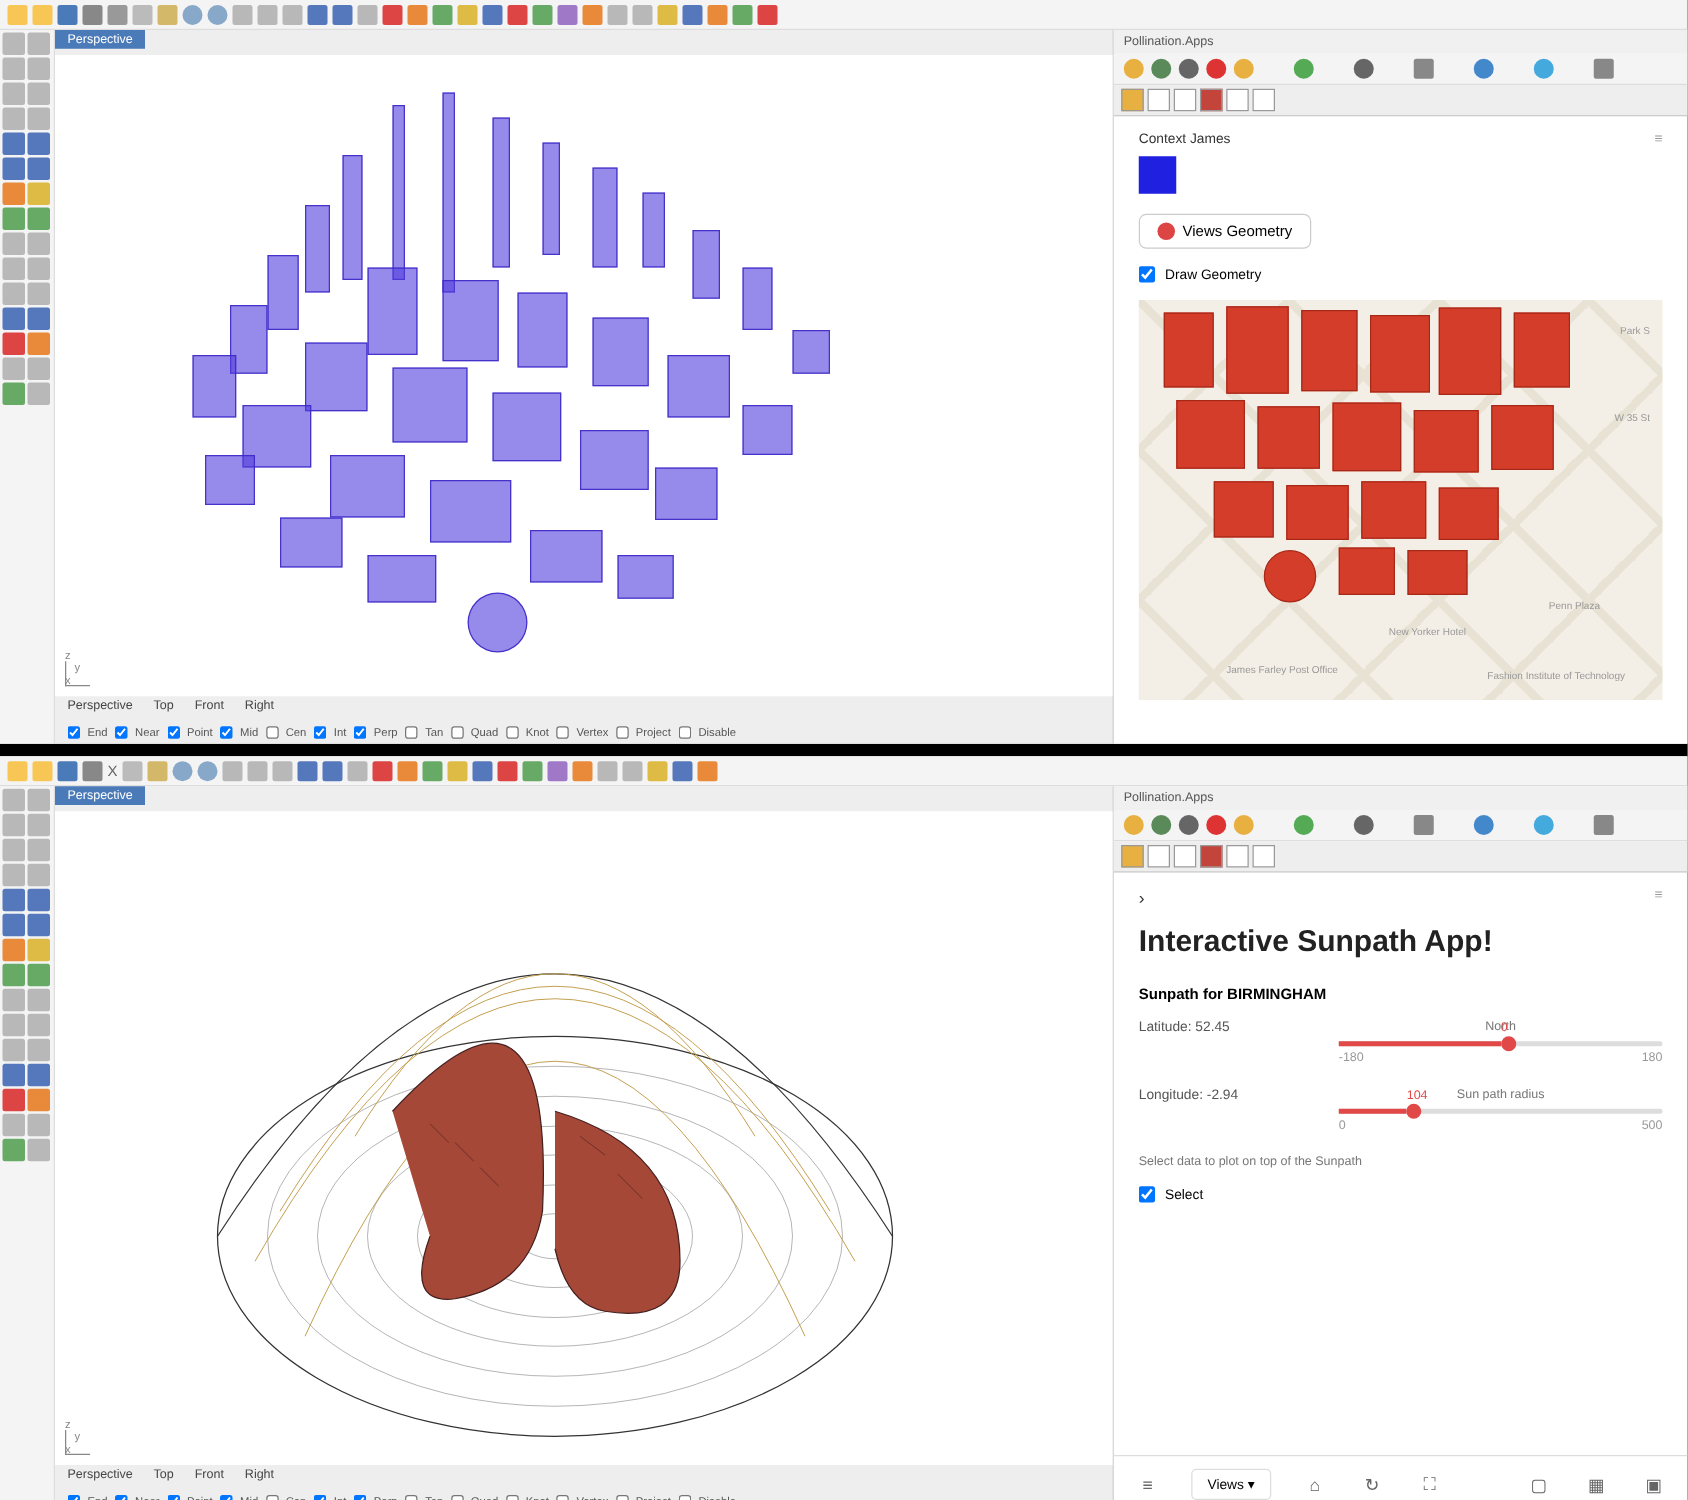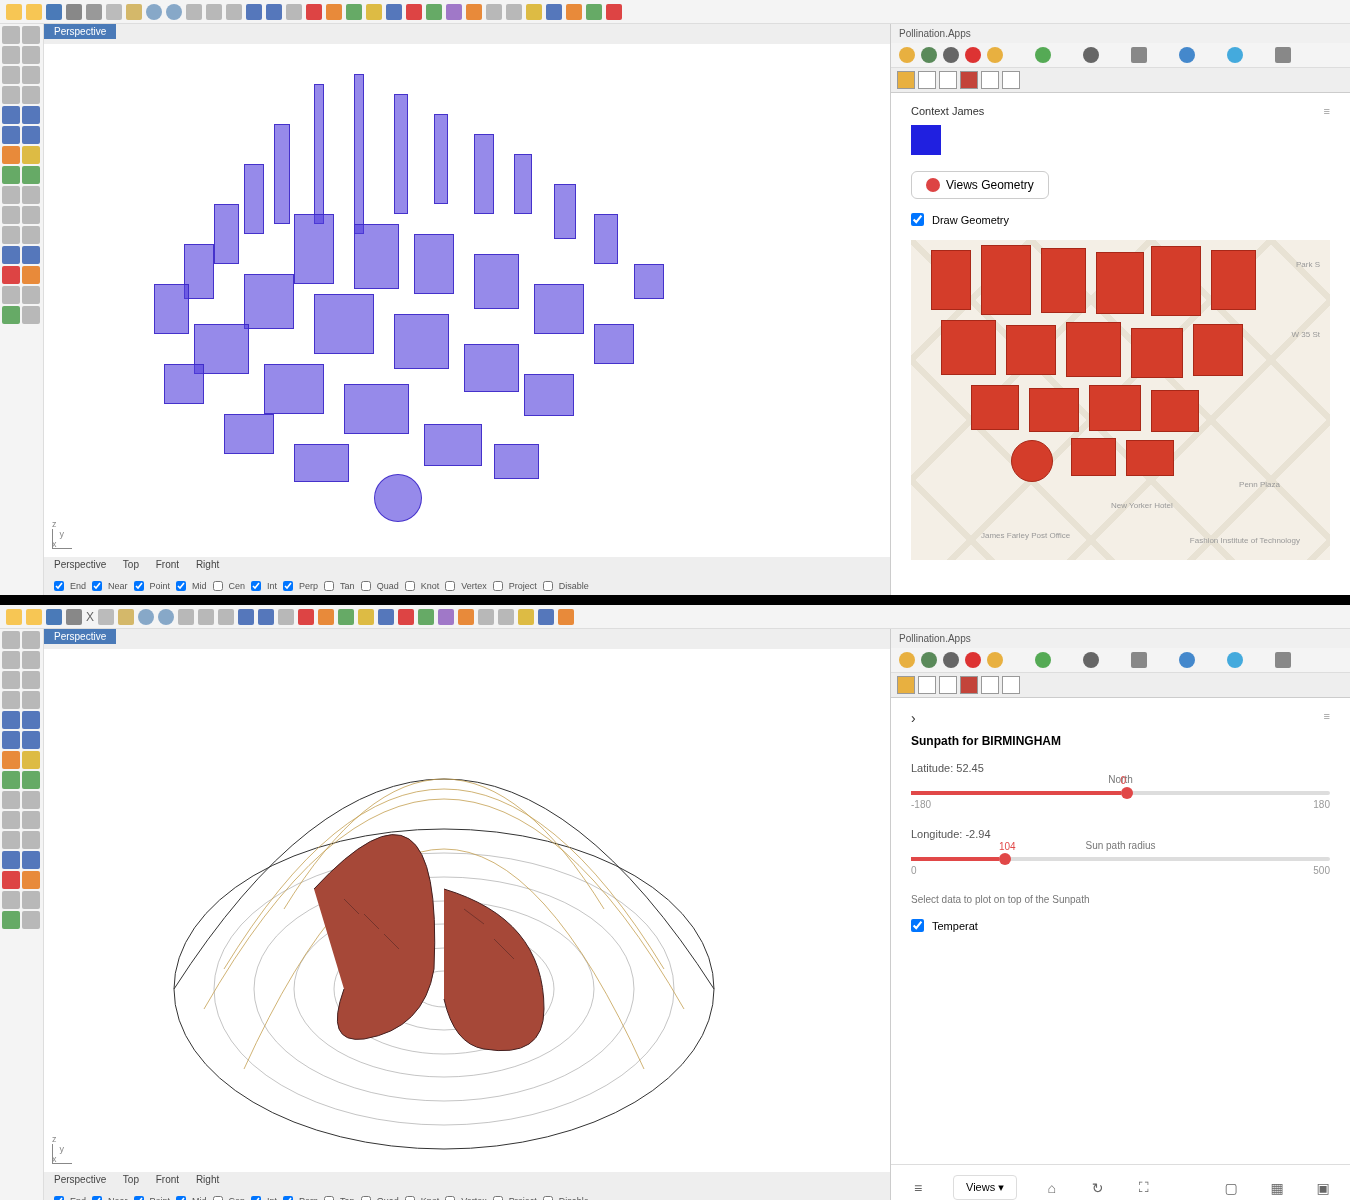--- a/index.html
+++ b/index.html
@@ -64,21 +64,21 @@
 .map-label { position: absolute; font-size: 8px; color: #999; }
 .axis-widget { position: absolute; bottom: 8px; left: 8px; font-size: 9px; color: #888; }
 .axis-widget::before { content: ''; position: absolute; width: 20px; height: 1px; background: #888; bottom: 0; left: 0; }
 .axis-widget::after { content: ''; position: absolute; width: 1px; height: 20px; background: #888; bottom: 0; left: 0; }
 .city3d { position: absolute; left: 50px; top: 20px; width: 640px; height: 480px; }
 .building { position: absolute; background: rgba(80, 60, 220, 0.6); border: 1px solid rgba(60, 40, 200, 0.9); }
 .panel-menu { float: right; color: #999; cursor: pointer; }
 .sunpath-heading { font-size: 24px; font-weight: bold; margin: 14px 0 20px; color: #222; }
 .expand-bar { border: 1px solid #ddd; border-radius: 6px; padding: 10px 14px; font-size: 11px; color: #555; margin-bottom: 20px; display: flex; justify-content: space-between; cursor: pointer; }
 .sunpath-sub { font-size: 12px; font-weight: bold; margin-bottom: 14px; }
-.param-row { display: flex; margin-bottom: 18px; font-size: 11px; color: #555; flex-direction: column; }
+.param-row { display: flex; margin-bottom: 18px; font-size: 11px; color: #555; }
 .param-row .lbl { width: 160px; }
 .slider-block { flex: 1; }
 .slider-head { font-size: 10px; color: #777; text-align: center; margin-bottom: 6px; }
 .slider-track { height: 4px; background: #ddd; position: relative; border-radius: 2px; margin-bottom: 4px; }
 .slider-fill { height: 4px; background: #e14848; position: absolute; left: 0; }
 .slider-thumb { width: 12px; height: 12px; background: #e14848; border-radius: 50%; position: absolute; top: -4px; }
 .slider-val { position: absolute; top: -16px; font-size: 10px; color: #e14848; }
 .slider-ends { display: flex; justify-content: space-between; font-size: 10px; color: #999; }
 .select-label { font-size: 10px; color: #777; margin: 8px 0; }
 .chip { display: inline-flex; align-items: center; gap: 8px; background: #e14848; color: #fff; padding: 5px 10px; border-radius: 5px; font-size: 10px; }
@@ -465,20 +465,21 @@
         <span class="pt2 y"></span>
         <span class="pt2"></span>
         <span class="pt2"></span>
         <span class="pt2 active"></span>
         <span class="pt2"></span>
         <span class="pt2"></span>
       </div>
       <div class="panel-body">
         <span class="panel-menu">≡</span>
         <div class="chevron">›</div>
+        <h1 class="sunpath-heading">Interactive Sunpath App!</h1>
         <h2 class="sunpath-sub">Sunpath for BIRMINGHAM</h2>
         <div class="param-row">
           <div class="lbl">
             <span>Latitude:</span>
             <span>52.45</span>
           </div>
           <div class="slider-block">
             <div class="slider-head">North</div>
             <div class="slider-track">
               <div class="slider-fill" style="width:50%"></div>
@@ -505,21 +506,21 @@
             </div>
             <div class="slider-ends">
               <span>0</span>
               <span>500</span>
             </div>
           </div>
         </div>
         <div class="select-label">Select data to plot on top of the Sunpath</div>
         <div class="preview-row checkbox-row">
           <input type="checkbox" checked="" style="">
-          <span>Temperat</span>
+          <span>Select</span>
         </div>
       </div>
       <div class="bottom-bar">
         <span class="bb-item">≡</span>
         <span class="views-btn"><span>Views</span> ▾</span>
         <span class="bb-item">⌂</span>
         <span class="bb-item">↻</span>
         <span class="bb-item">⛶</span>
         <span style="flex:1"></span>
         <span class="bb-item">▢</span>

